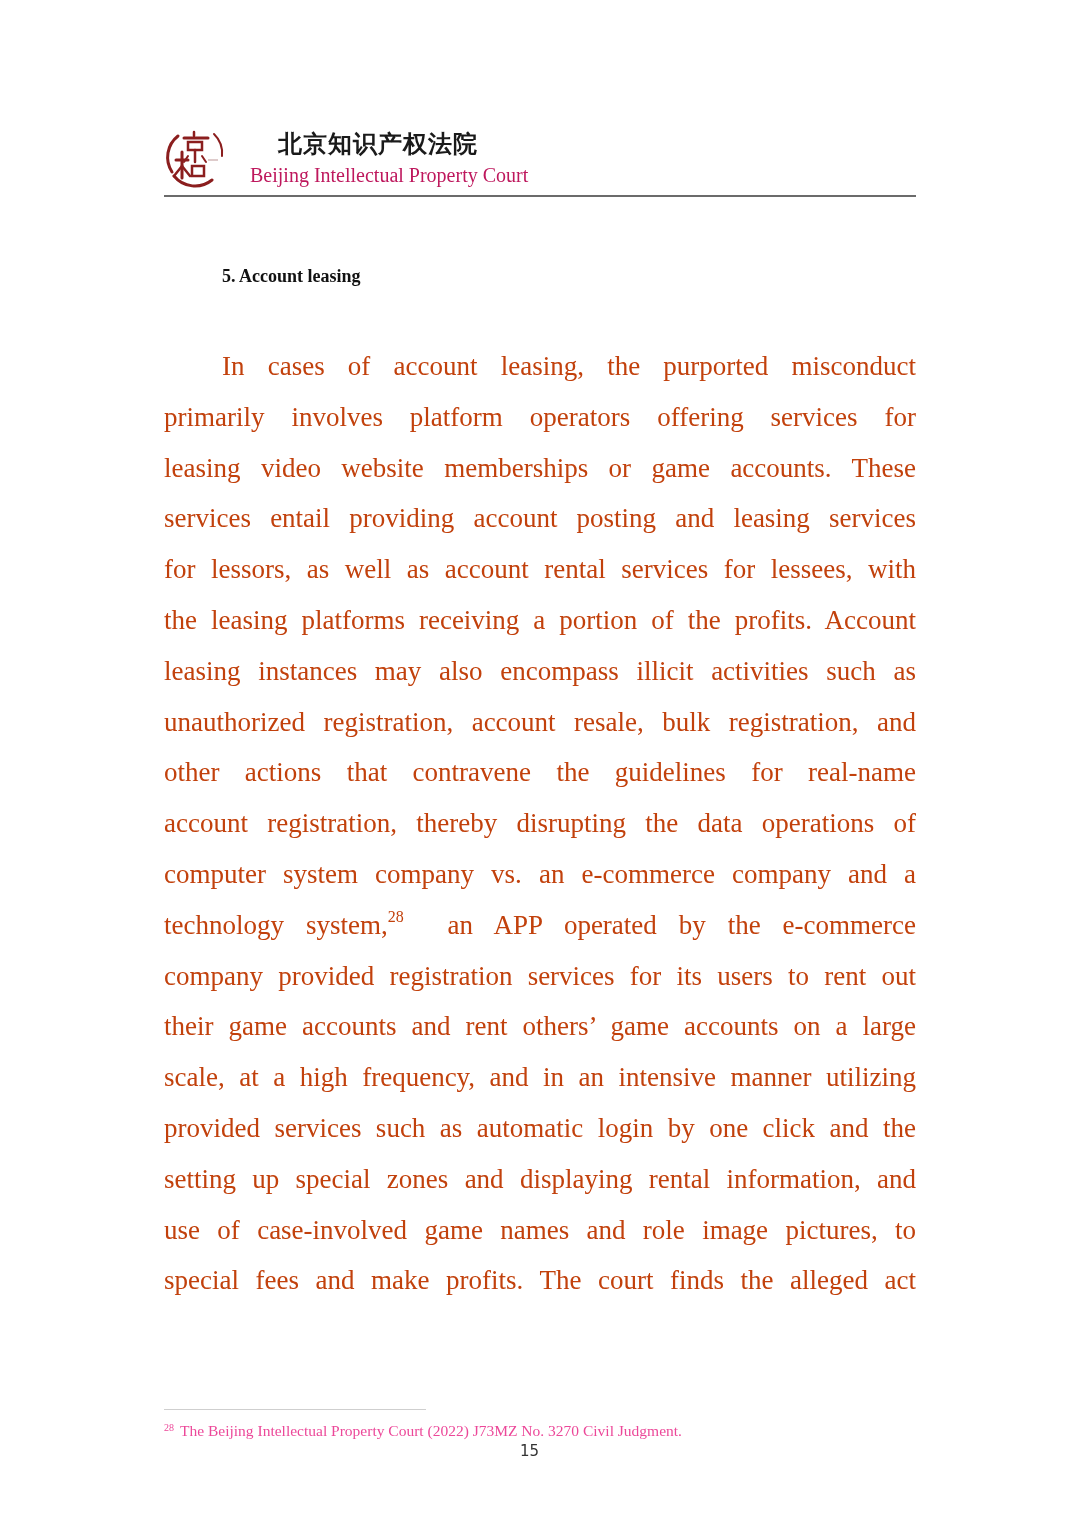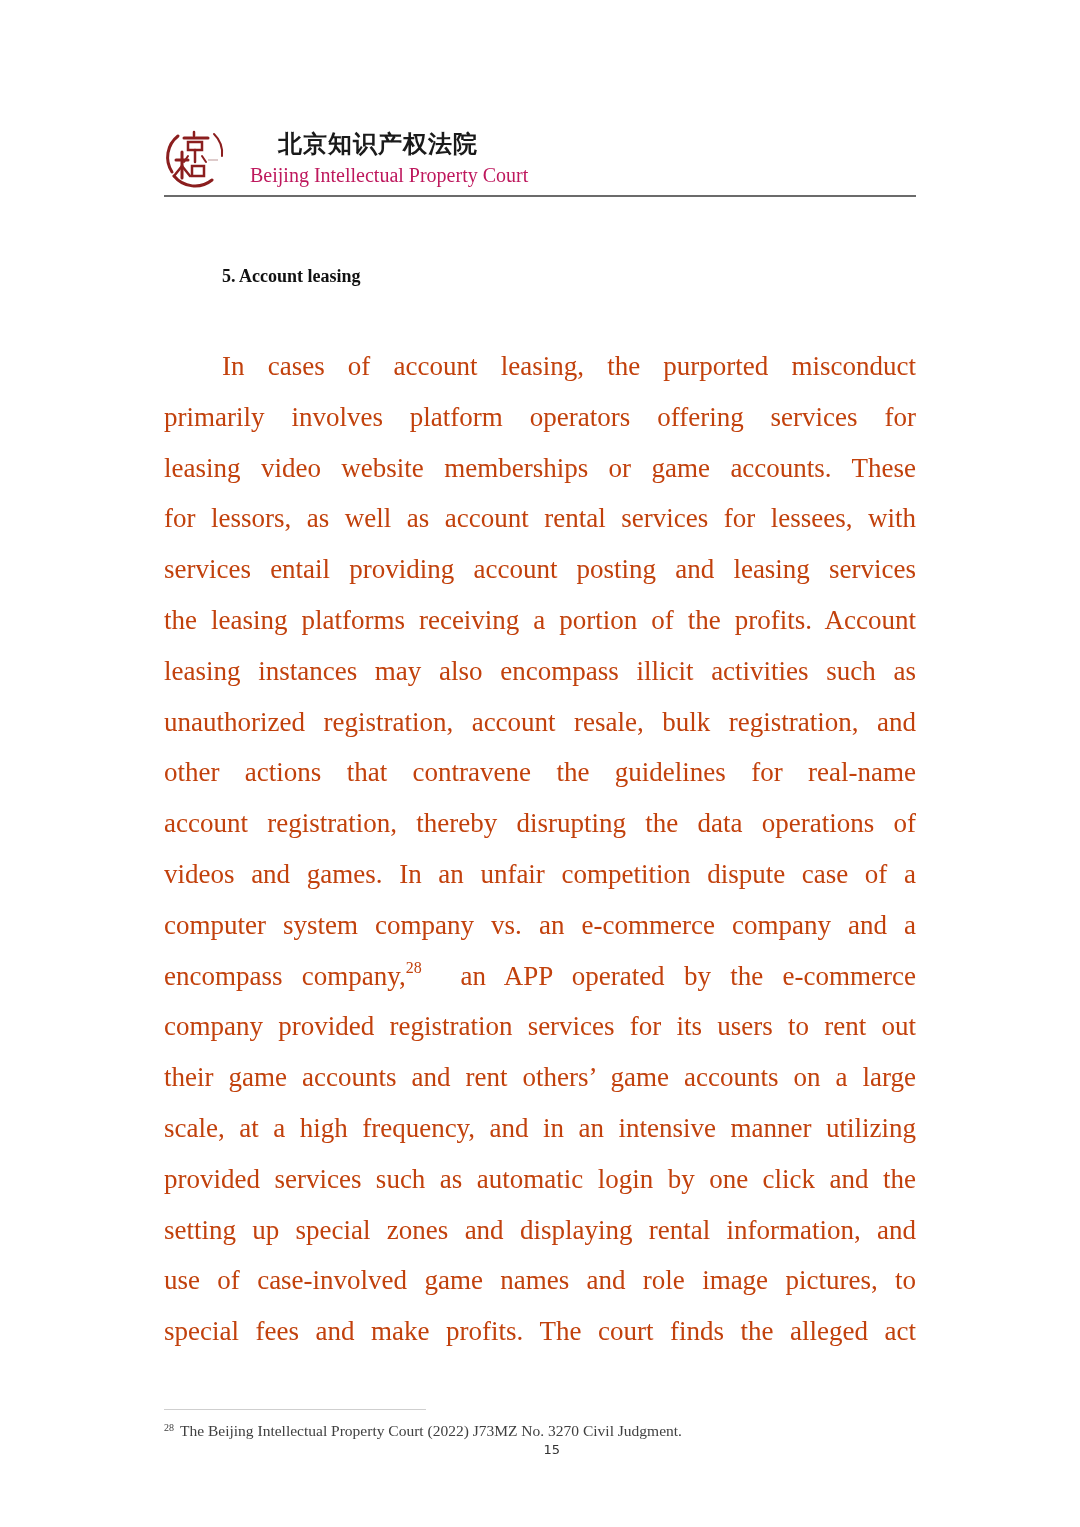--- a/index.html
+++ b/index.html
@@ -107,37 +107,37 @@
       width: 262px;
       height: 1px;
       background: #cfcfcf;
     }
     .footnote {
       position: absolute;
       left: 164px;
       top: 1374px;
       font-family: "Liberation Serif", serif;
       font-size: 15.5px;
-      color: #404040;
+      color: #ec4899;
       white-space: nowrap;
     }
     .footnote sup {
       font-size: 10px;
       vertical-align: 5px;
       line-height: 0;
       margin-right: 6px;
     }
     .page-number {
       position: absolute;
       left: 520px;
       top: 1394px;
       width: 40px;
-      text-align: right;
+      text-align: left;
       font-family: "DejaVu Sans", sans-serif;
-      font-size: 13px;
+      font-size: 15px;
       color: #333333;
     }
   </style>
 </head>
 <body>
 
 <div class="page">
 
   <div class="header">
     <svg class="logo" viewBox="0 0 62 62" xmlns="http://www.w3.org/2000/svg">
@@ -165,30 +165,29 @@
     <div class="header-en">Beijing Intellectual Property Court</div>
   </div>
   <div class="header-rule"></div>
 
   <div class="section-heading">5. Account leasing</div>
 
   <div class="body-text">
     <span class="line indent">In cases of account leasing, the purported misconduct</span>
     <span class="line">primarily involves platform operators offering services for</span>
     <span class="line">leasing video website memberships or game accounts. These</span>
+    <span class="line">services entail providing account posting and leasing services</span>
     <span class="line">for lessors, as well as account rental services for lessees, with</span>
-    <span class="line">services entail providing account posting and leasing services</span>
     <span class="line">the leasing platforms receiving a portion of the profits. Account</span>
     <span class="line">leasing instances may also encompass illicit activities such as</span>
     <span class="line">unauthorized registration, account resale, bulk registration, and</span>
     <span class="line">other actions that contravene the guidelines for real-name</span>
     <span class="line">account registration, thereby disrupting the data operations of</span>
-    <span class="line">videos and games. In an unfair competition dispute case of a</span>
     <span class="line">computer system company vs. an e-commerce company and a</span>
-    <span class="line"><span>encompass company,</span><sup class="fnref">28</sup>&nbsp; <span>an APP operated by the e-commerce</span></span>
+    <span class="line"><span>technology system,</span><sup class="fnref">28</sup>&nbsp; <span>an APP operated by the e-commerce</span></span>
     <span class="line">company provided registration services for its users to rent out</span>
     <span class="line">their game accounts and rent others’ game accounts on a large</span>
     <span class="line">scale, at a high frequency, and in an intensive manner utilizing</span>
     <span class="line">provided services such as automatic login by one click and the</span>
     <span class="line">setting up special zones and displaying rental information, and</span>
     <span class="line">use of case-involved game names and role image pictures, to</span>
     <span class="line">special fees and make profits. The court finds the alleged act</span>
   </div>
 
   <div class="footnote-rule"></div>

